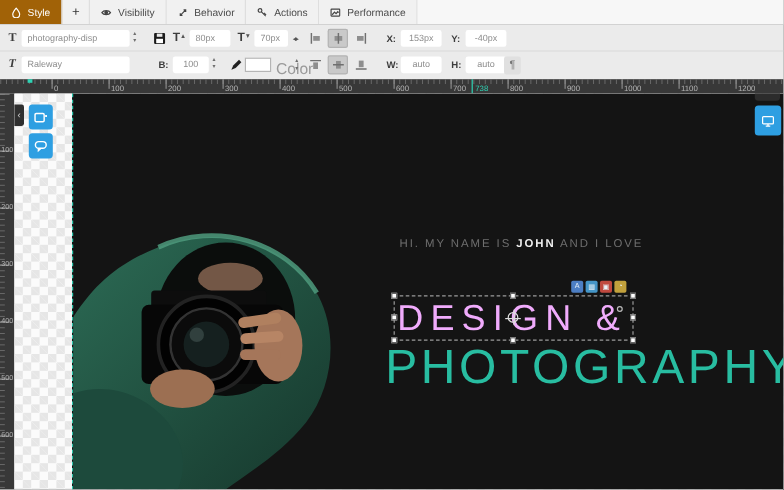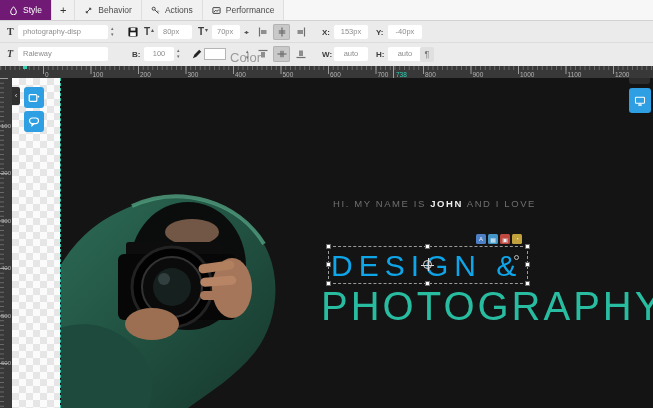--- a/index.html
+++ b/index.html
@@ -6,21 +6,21 @@
   html,body { width:653px; height:408px; overflow:hidden; }
   body { font-family:"Liberation Sans", sans-serif; }
   #app { position:relative; width:653px; height:408px; background:#ebebeb; overflow:hidden; }
 
   
   .tabbar { position:absolute; left:0; top:0; width:653px; height:21px;
             display:flex; background:#f7f7f7; border-bottom:1px solid #d2d2d2; }
   .tab { display:flex; align-items:center; gap:5px; padding:0 9px; font-size:8.5px;
          color:#4a4a4a; background:#f1f1f1; border-right:1px solid #dedede; white-space:nowrap; }
   .tab svg { width:9px; height:9px; flex:0 0 auto; }
-  .tab.active { background:#701a75; color:#fff; }
+  .tab.active { background:#a16207; color:#fff; }
   .tab.plus { font-size:11px; color:#333; padding:0 8px; }
   .tab-spacer { flex:1; background:#f7f7f7; }
 
   
   .inspector { position:absolute; left:0; top:21px; width:653px; height:45px; background:#ebebeb; }
   .irow { position:absolute; left:0; width:653px; height:22px; }
   .irow1 { top:0; border-bottom:1px solid #dcdcdc; }
   .irow2 { top:22px; height:23px; }
   .ilabel { position:absolute; top:5px; font-size:10px; font-weight:bold; color:#3c3c3c;
             font-family:"Liberation Serif", serif; }
@@ -78,21 +78,21 @@
            color:#6f6f6f; white-space:nowrap; }
   .intro .name { color:#efefef; font-weight:bold; }
 
   .badges { position:absolute; left:415px; top:156px; display:flex; gap:2px; }
   .badge { width:10px; height:10px; border-radius:1.5px; color:#e8f2f8; font-size:6px;
            display:flex; align-items:center; justify-content:center; }
 
   .design-box { position:absolute; left:267px; top:168px; width:200px; height:38px;
                 border:1px dashed #9a9a9a; }
   .design-text { position:absolute; left:2px; top:0; font-size:30px; letter-spacing:6px;
-                 color:#0ea5e9; white-space:nowrap; line-height:37px; }
+                 color:#f0abfc; white-space:nowrap; line-height:37px; }
   .handle { position:absolute; width:5px; height:5px; background:#fff; border:1px solid #666; }
   .h-nw{left:-3px;top:-3px;} .h-n{left:50%;margin-left:-3px;top:-3px;} .h-ne{right:-3px;top:-3px;}
   .h-w{left:-3px;top:50%;margin-top:-3px;} .h-e{right:-3px;top:50%;margin-top:-3px;}
   .h-sw{left:-3px;bottom:-3px;} .h-s{left:50%;margin-left:-3px;bottom:-3px;} .h-se{right:-3px;bottom:-3px;}
   .origin { position:absolute; left:94px; top:13px; width:9px; height:9px; border:1px solid #dcdcdc;
             border-radius:50%; }
   .origin:before { content:""; position:absolute; left:3.5px; top:-3px; width:1px; height:13px; background:#dcdcdc; }
   .origin:after  { content:""; position:absolute; top:3.5px; left:-3px; height:1px; width:13px; background:#dcdcdc; }
   .rot-dot { position:absolute; left:185px; top:8px; width:5px; height:5px; border:1px solid #bbb;
              border-radius:50%; }
@@ -126,20 +126,27 @@
 
   <div class="tabbar">
     <div class="tab active">
       <svg class="licon" viewBox="0 0 10 10">
         <path d="M5 0.8 C5 0.8 1.8 4.6 1.8 6.6 a3.2 3.2 0 0 0 6.4 0 C8.2 4.6 5 0.8 5 0.8 Z"></path>
         </svg>
       <span>Style</span>
     </div>
     <div class="tab plus">
       <span>+</span>
+    </div>
+    <div class="tab">
+      <svg class="licon" viewBox="0 0 10 10">
+        <path d="M1 5 C2.5 2.6 7.5 2.6 9 5 C7.5 7.4 2.5 7.4 1 5 Z"></path>
+          <circle cx="5" cy="5" r="1.2" fill="#444"></circle>
+        </svg>
+      <span>Visibility</span>
     </div>
     <div class="tab">
       <svg class="licon" viewBox="0 0 10 10">
         <path d="M2.5 7.5 L7.5 2.5 M5.5 2.5 h2 v2 M4.5 7.5 h-2 v-2"></path>
         </svg>
       <span>Behavior</span>
     </div>
     <div class="tab">
       <svg class="licon" viewBox="0 0 10 10">
         <circle cx="3" cy="3" r="1.7"></circle>

